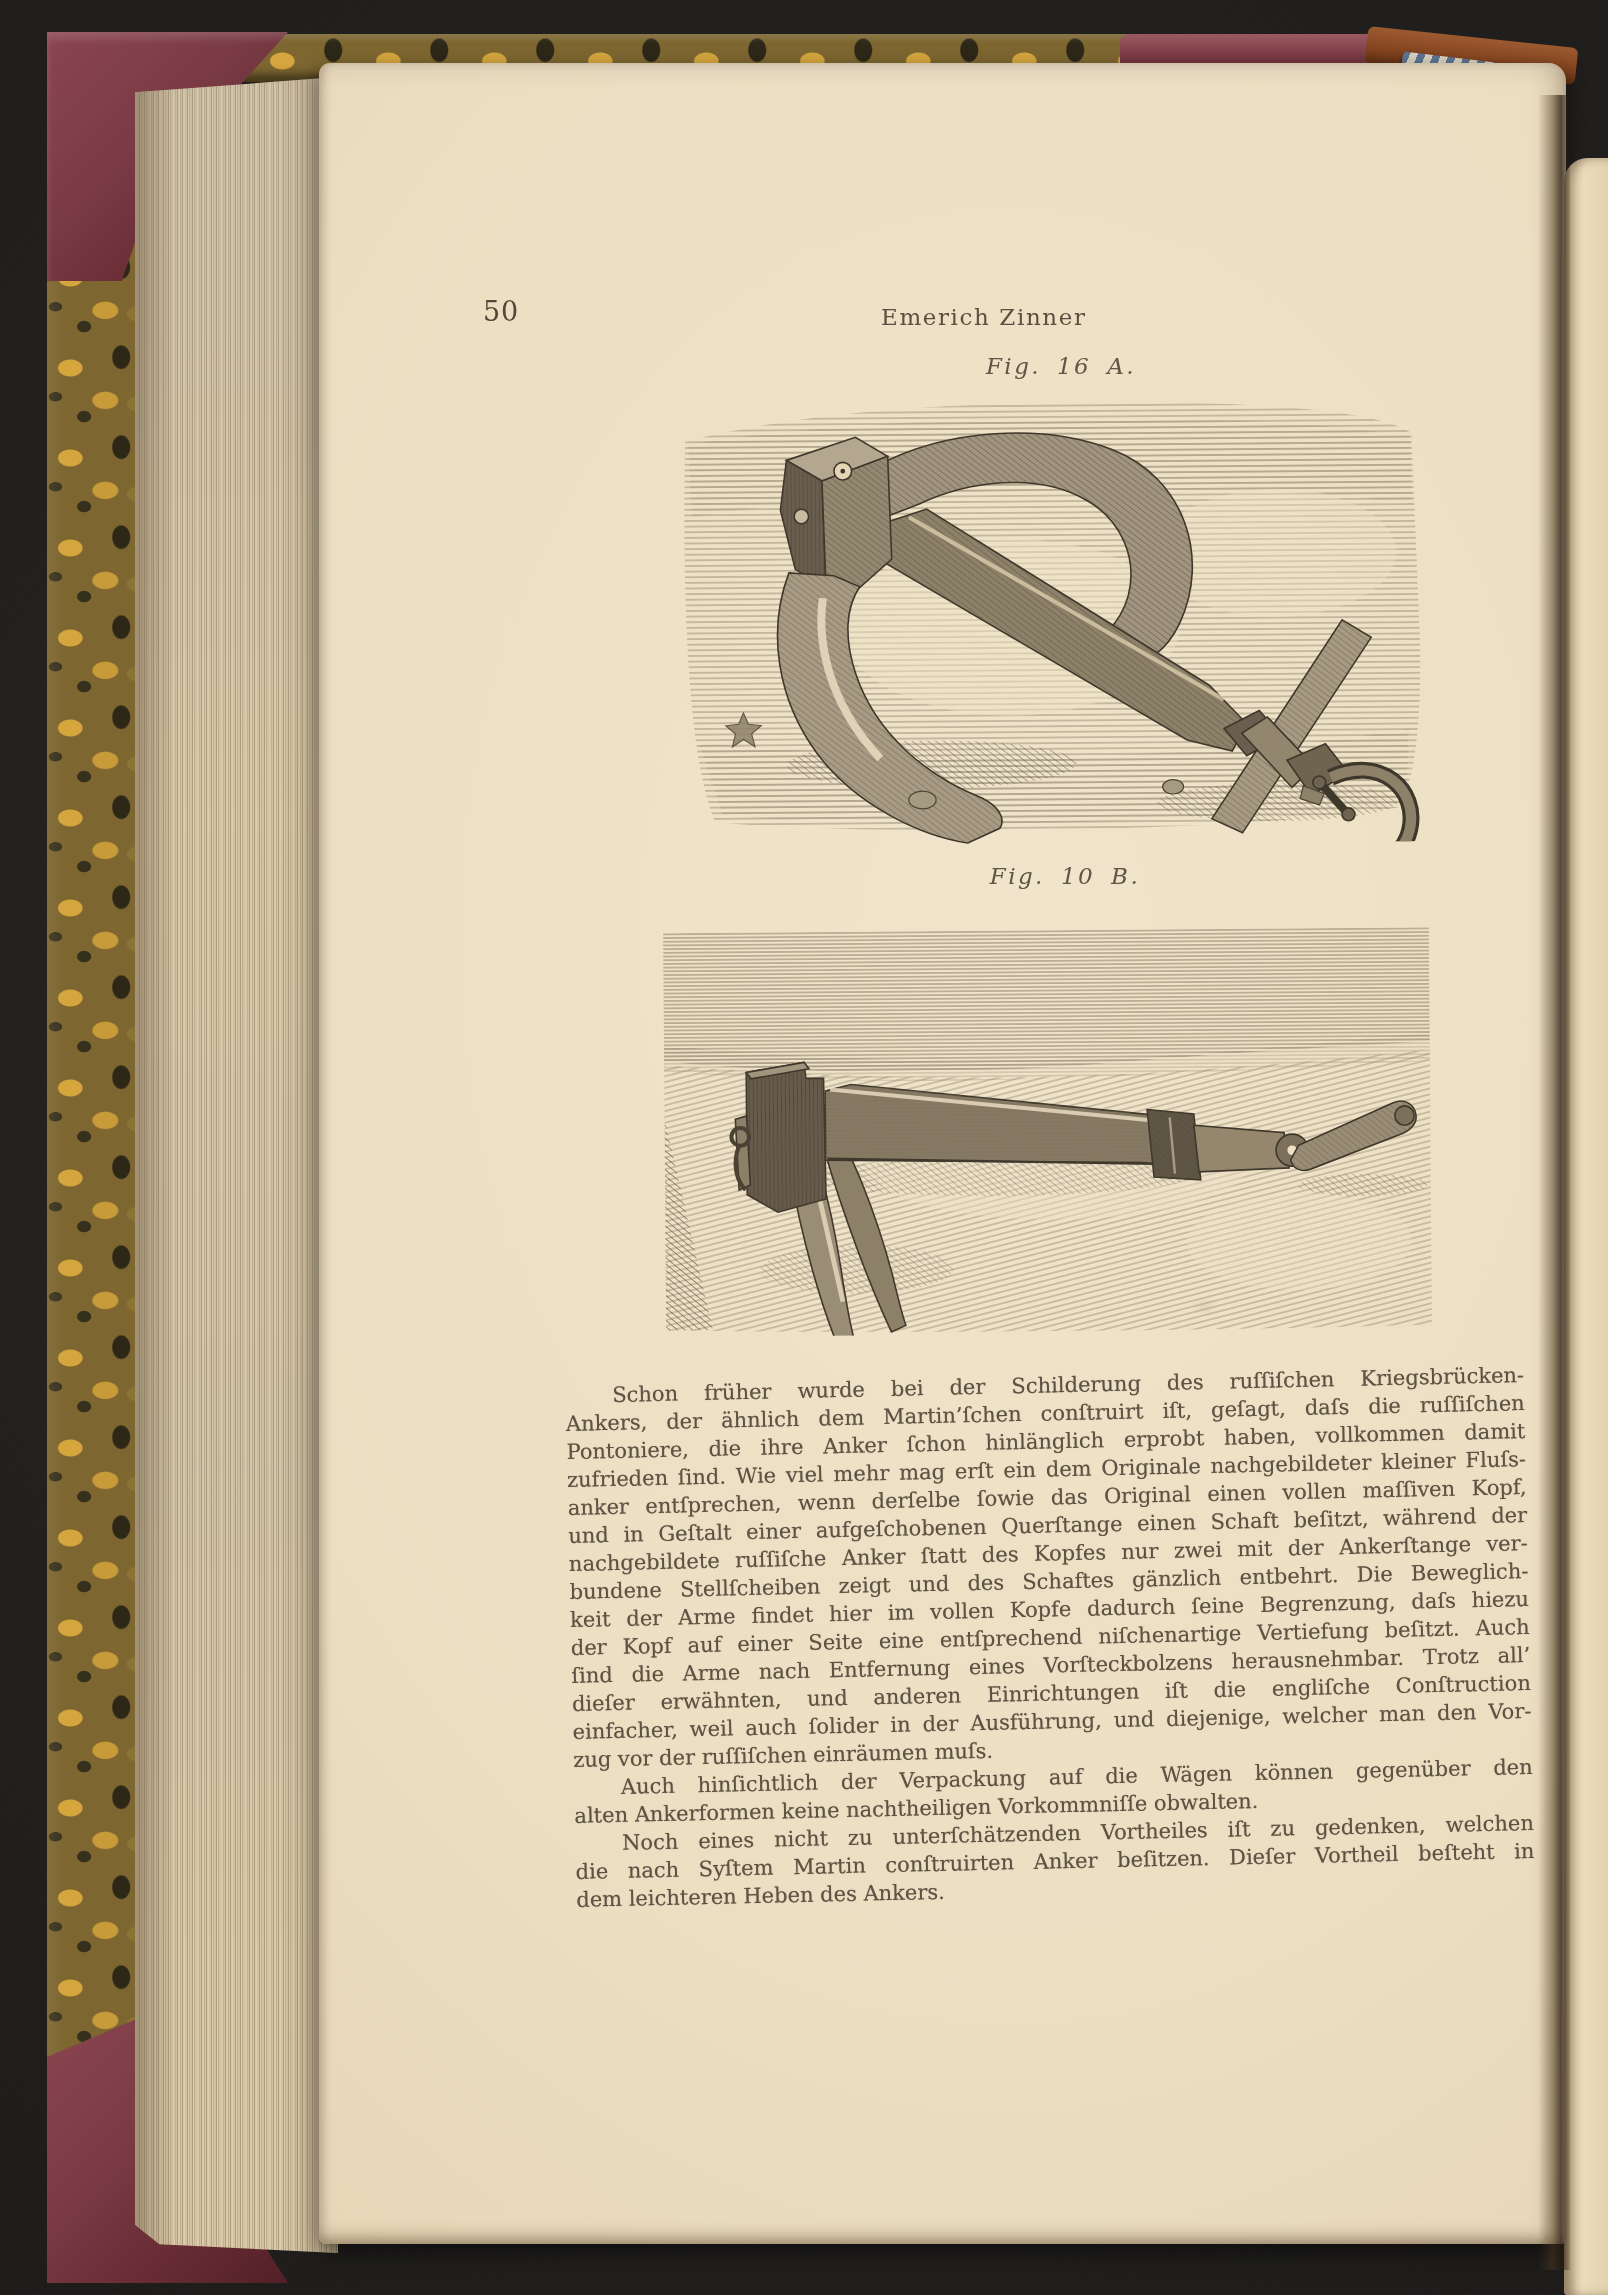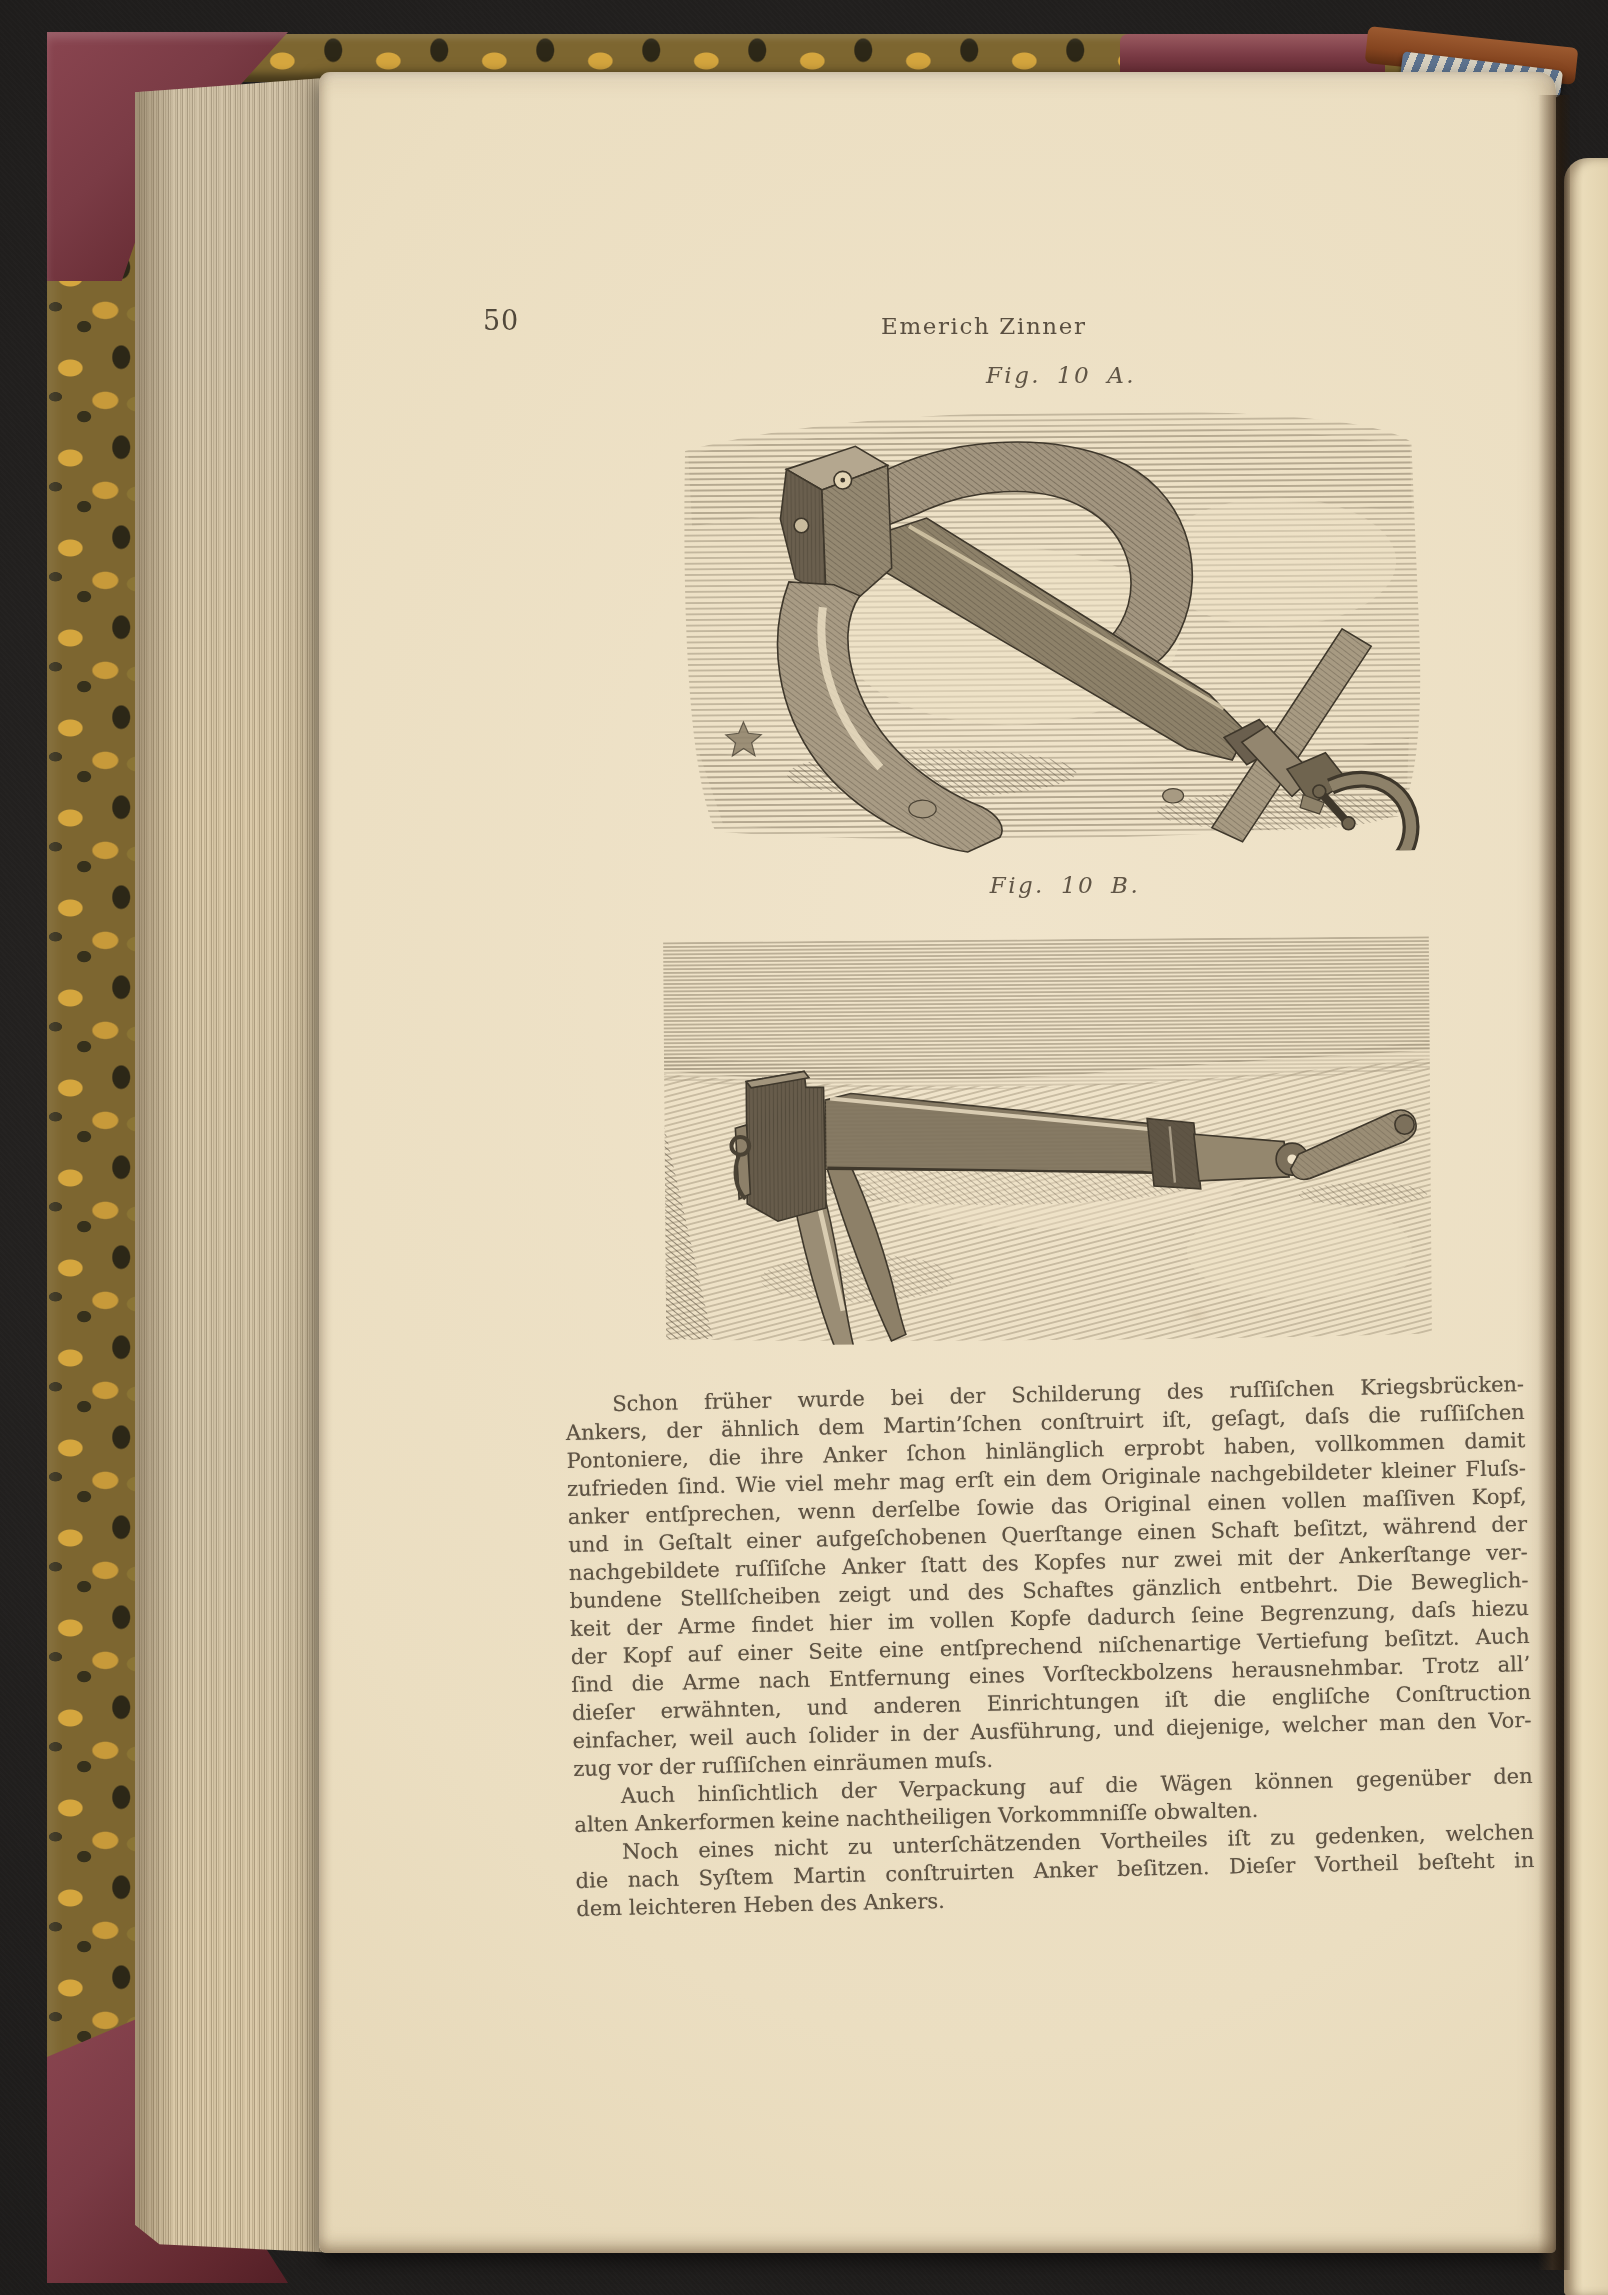--- a/index.html
+++ b/index.html
@@ -37,28 +37,28 @@
     background:repeating-linear-gradient(105deg,#5e7490 0 7.2px,#d8d1c0 7.2px 14.5px);
     box-shadow:0 2.4px 4px rgba(0,0,0,.5);}
   
   .page-stack{position:absolute;left:135px;top:77px;width:203px;height:2176px;z-index:3;
     clip-path:polygon(0 .7%,100% 0,100% 100%,12% 99.6%,0 98.7%);
     background:
       linear-gradient(90deg, rgba(96,78,53,.45) 0, rgba(96,78,53,0) 20%, rgba(255,255,255,0) 72%, rgba(110,92,64,.3) 100%),
       linear-gradient(180deg, rgba(146,150,164,.12) 12%, rgba(0,0,0,0) 34%, rgba(140,150,162,.1) 64%, rgba(0,0,0,0) 86%),
       repeating-linear-gradient(90deg,#dccbaa 0 1.6px,#c2b190 1.6px 2.4px,#d3c2a1 2.4px 4px,#ae9d7e 4px 4.8px);
     box-shadow:0 11.3px 14.5px rgba(0,0,0,.5);}
-  .page{position:absolute;left:319px;top:72px;width:1237px;height:2181px;z-index:4;
+  .page{position:absolute;left:319px;top:63px;width:1237px;height:2181px;z-index:4;
     border-radius:11.3px 17.7px 4.8px 8px;
     background:
       radial-gradient(21px 14.5px at 71% 57%, rgba(150,120,80,.12), rgba(0,0,0,0) 70%),
       radial-gradient(120% 92% at 55% 40%, #f0e4cb 0%, #ebdec1 55%, #e1d1ae 100%);
     box-shadow:inset 0 -6.4px 13px rgba(70,48,24,.3), inset -13px 0 24px rgba(95,68,36,.25),
                inset 3.2px 0 8px rgba(120,90,50,.2), inset 0 4.8px 8px rgba(255,255,255,.35),
-               0 8px 19.3px rgba(0,0,0,.55);}
+               0 8px 19.3px rgba(0,0,0,.55);padding-left:10px;}
   .crease{position:absolute;left:1538px;top:95px;width:32px;height:2175px;z-index:6;
     background:linear-gradient(90deg, rgba(80,58,36,0), rgba(80,58,36,.45) 45%, rgba(40,28,16,.72) 72%, rgba(40,28,16,.15));}
   .page-right{position:absolute;left:1564px;top:158px;width:45px;height:2138px;z-index:5;
     border-radius:24px 0 0 4.8px;
     background:linear-gradient(90deg,#cdb997,#eadcba 42%,#e2d2ae);
     box-shadow:inset 8px 0 9.7px rgba(70,50,30,.4);}
   
   .page-number{position:absolute;left:164px;top:233px;font-size:27px;color:#51483b;letter-spacing:0.8px;}
   .running-header{position:absolute;left:562px;top:241px;width:322px;text-align:left;
     font-size:23px;color:#5a4f41;letter-spacing:1.6px;}
@@ -92,21 +92,21 @@
   <div class="headband"></div>
   <div class="page-stack"></div>
   <div class="page-right"></div>
   <div class="crease"></div>
 
   <div class="page">
 
     <div class="page-number">50</div>
     <div class="running-header">Emerich Zinner</div>
 
-    <div class="fig-caption cap-a">Fig. 10 A.</div>
+    <div class="fig-caption cap-a">Fig. 16 A.</div>
 
     <div class="figwrap fw-a">
       <svg viewBox="0 0 952 570">
         <defs>
           <pattern id="pa-h" width="7" height="7" patternUnits="userSpaceOnUse">
               <path d="M0 3.5 H7" stroke="#9a8e77" stroke-width="1.5"></path>
             </pattern>
           <pattern id="pa-d" width="6" height="6" patternUnits="userSpaceOnUse" patternTransform="rotate(38)">
               <path d="M0 3 H6" stroke="#51483a" stroke-width="1.2"></path>
             </pattern>

